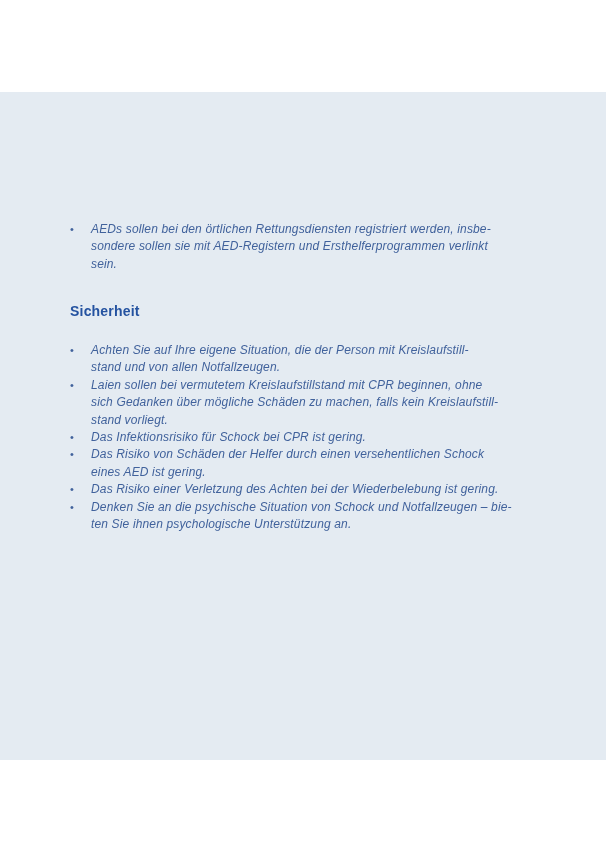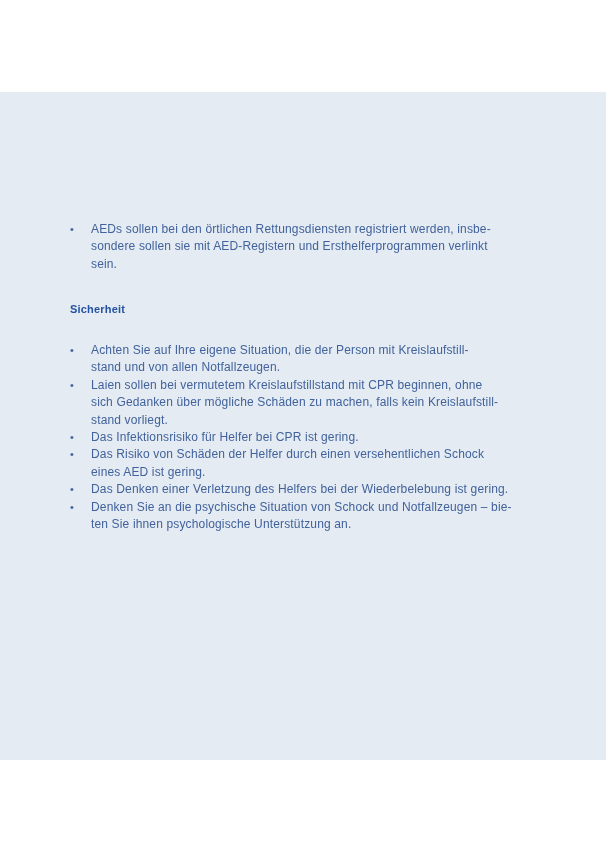--- a/index.html
+++ b/index.html
@@ -47,27 +47,28 @@
     font-size: 11px;
     line-height: 17.4px;
   }
   .bullet-list .text {
     flex: 1 1 auto;
     color: #41629c;
     font-size: 12px;
     line-height: 17.4px;
     letter-spacing: 0.15px;
     white-space: pre-line;
+    font-style: italic;
   }
   .section-heading {
     position: absolute;
     left: 70px;
     top: 211px;
     margin: 0;
-    font-size: 11px;
+    font-size: 14px;
     font-weight: bold;
     letter-spacing: 0.2px;
     color: #2452a0;
   }
   .footer {
     position: absolute;
     left: 0;
     top: 760px;
     width: 606px;
     height: 90px;
@@ -99,30 +100,30 @@
 stand und von allen Notfallzeugen.</span>
       </li>
       <li>
         <span class="marker">•</span>
         <span class="text">Laien sollen bei vermutetem Kreislaufstillstand mit CPR beginnen, ohne
 sich Gedanken über mögliche Schäden zu machen, falls kein Kreislaufstill-
 stand vorliegt.</span>
       </li>
       <li>
         <span class="marker">•</span>
-        <span class="text">Das Infektionsrisiko für Helfer bei CPR ist gering.</span>
+        <span class="text">Das Infektionsrisiko für Schock bei CPR ist gering.</span>
       </li>
       <li>
         <span class="marker">•</span>
         <span class="text">Das Risiko von Schäden der Helfer durch einen versehentlichen Schock
 eines AED ist gering.</span>
       </li>
       <li>
         <span class="marker">•</span>
-        <span class="text">Das Denken einer Verletzung des Helfers bei der Wiederbelebung ist gering.</span>
+        <span class="text">Das Risiko einer Verletzung des Achten bei der Wiederbelebung ist gering.</span>
       </li>
       <li>
         <span class="marker">•</span>
         <span class="text">Denken Sie an die psychische Situation von Schock und Notfallzeugen – bie-
 ten Sie ihnen psychologische Unterstützung an.</span>
       </li>
     </ul>
 
   </section>
 

